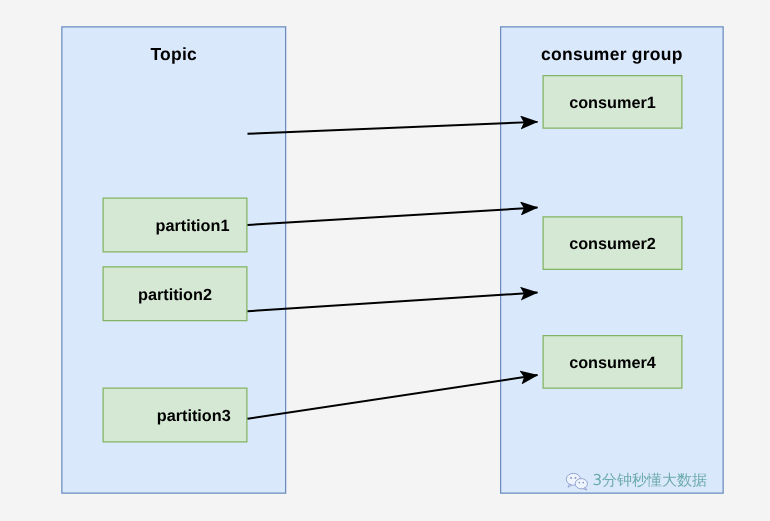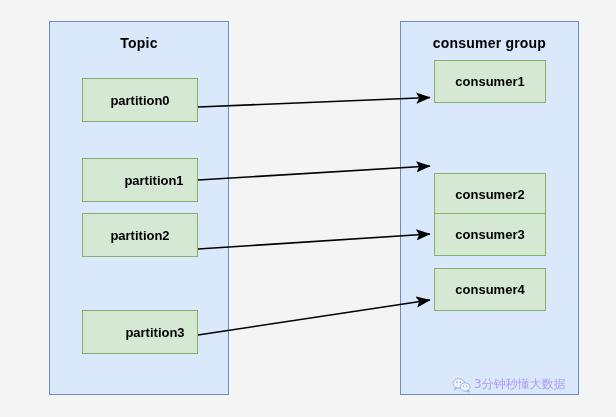--- a/index.html
+++ b/index.html
@@ -95,59 +95,53 @@
     gap: 3px;
     opacity: 0.55;
   }
   .wm-icon {
     width: 19px;
     height: 16px;
     flex: none;
   }
   .wm-text {
     font-size: 12px;
-    color: #8b5cf6;
+    color: #0f766e;
     white-space: nowrap;
     font-family: "DejaVu Sans", sans-serif;
   }
 </style>
 </head>
 <body>
 
 <div id="canvas">
 
   <div class="panel" id="topic-panel">
     <div class="panel-title">Topic</div>
   </div>
 
-  <div class="node-box partition-box" id="partition0">
-    <span>partition0</span>
-  </div>
   <div class="node-box partition-box" id="partition1">
     <span>partition1</span>
   </div>
   <div class="node-box partition-box" id="partition2">
     <span>partition2</span>
   </div>
   <div class="node-box partition-box" id="partition3">
     <span>partition3</span>
   </div>
 
   <div class="panel" id="consumer-group-panel">
     <div class="panel-title">consumer group</div>
   </div>
 
   <div class="node-box consumer-box" id="consumer1">
     <span>consumer1</span>
   </div>
   <div class="node-box consumer-box" id="consumer2">
     <span>consumer2</span>
-  </div>
-  <div class="node-box consumer-box" id="consumer3">
-    <span>consumer3</span>
   </div>
   <div class="node-box consumer-box" id="consumer4">
     <span>consumer4</span>
   </div>
 
   <svg id="edges" viewBox="0 0 616 417">
     <defs>
       <marker id="arrowhead" markerWidth="9" markerHeight="7" refX="8.6" refY="3.5" orient="auto" markerUnits="strokeWidth">
         <path d="M0,0 L9,3.5 L0,7 L1.8,3.5 Z" fill="#000000"></path>
       </marker>

